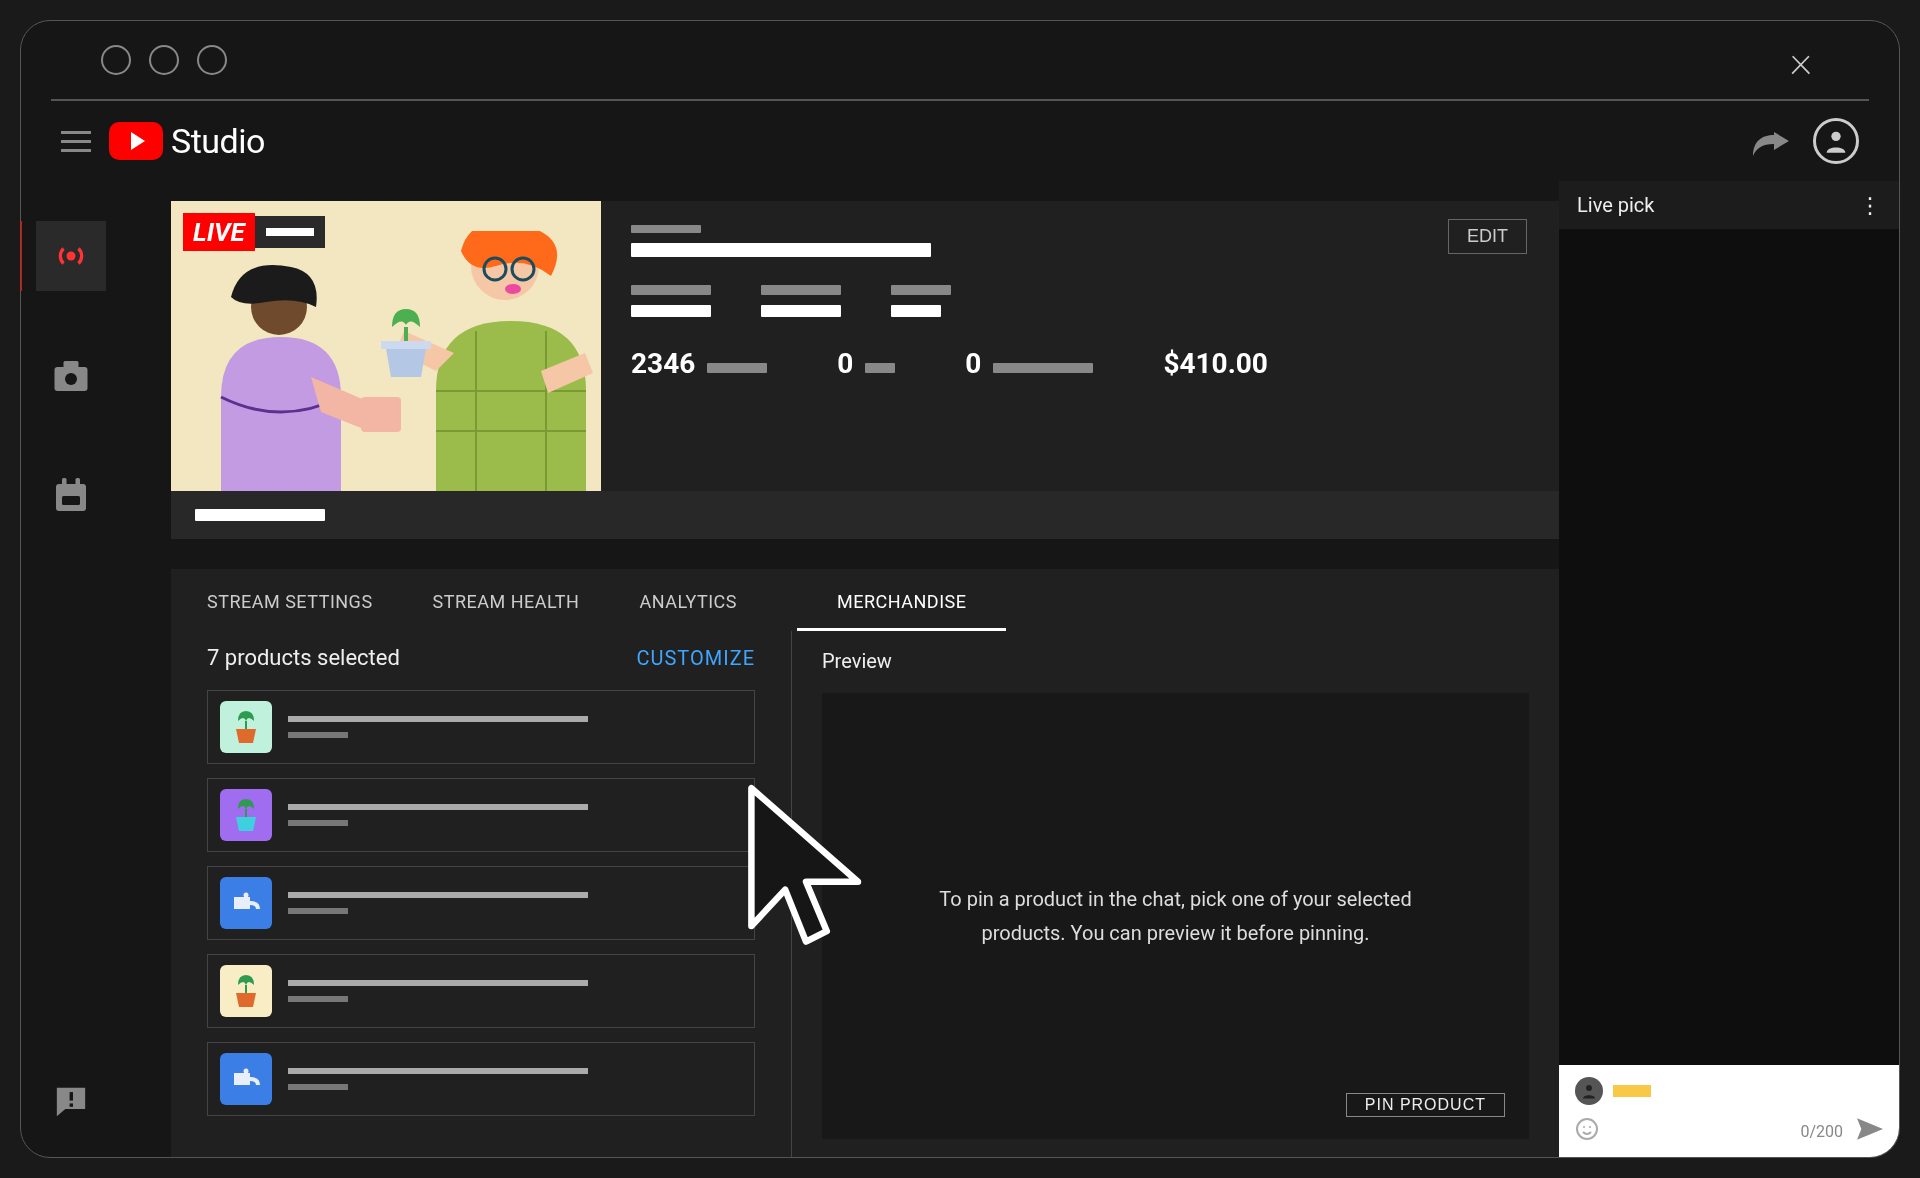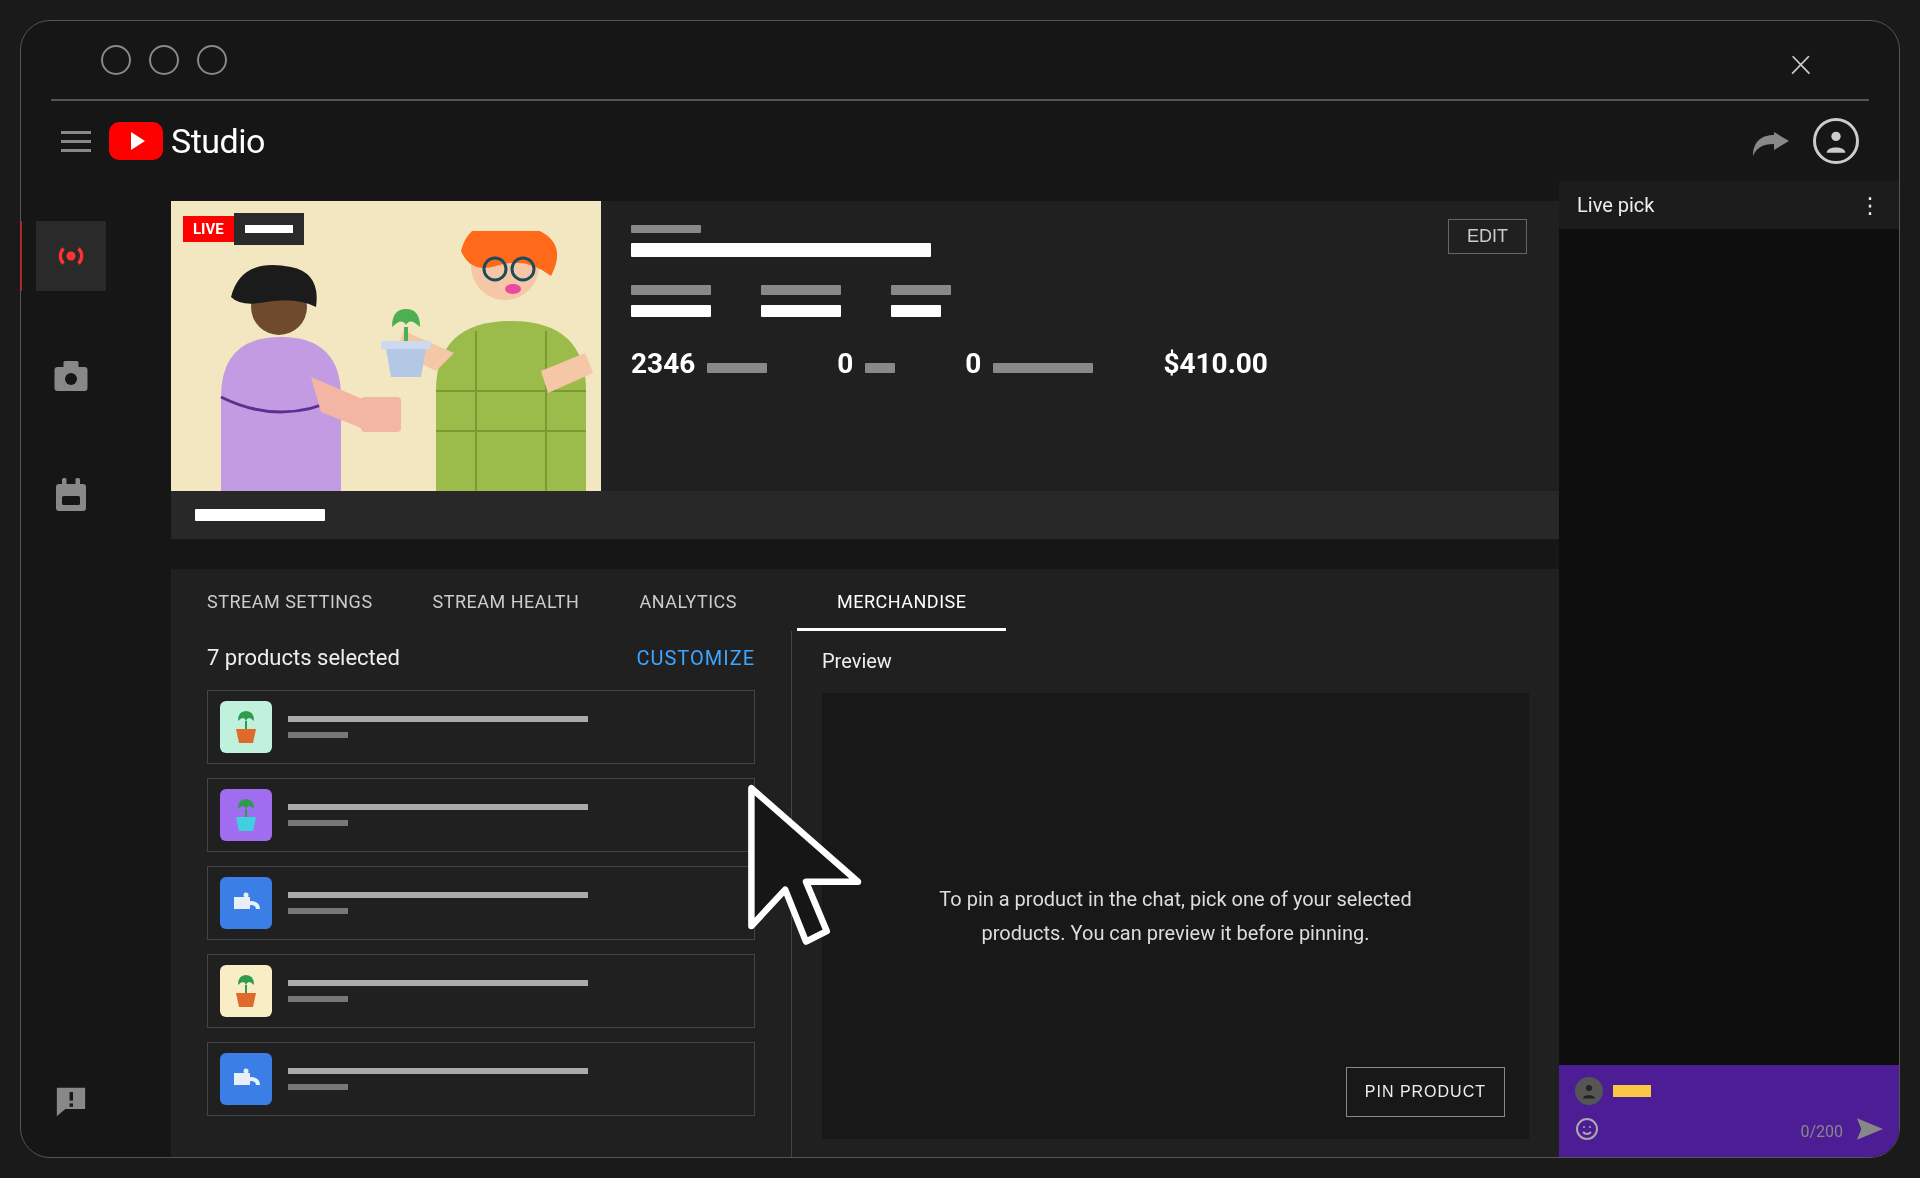--- a/index.html
+++ b/index.html
@@ -123,21 +123,21 @@
       background: #f2e7c0;
       position: relative;
       overflow: hidden;
     }
     .live-badge {
       position: absolute; top: 12px; left: 12px;
       display: flex; align-items: center;
     }
     .live-badge .live {
       background: #ff0000; color: #fff; font-weight: 700;
-      padding: 4px 10px; font-size: 15px;
+      padding: 4px 10px; font-size: 26px; font-style: italic;
     }
     .live-badge .bar {
       background: #2a2a2a; height: 32px; width: 70px;
       display: flex; align-items: center; justify-content: center;
     }
     .live-badge .bar span { height: 8px; width: 48px; background: #fff; }
     .stream-info {
       flex: 1; padding: 24px 30px; position: relative;
     }
     .edit-btn {
@@ -206,35 +206,35 @@
       display: flex; align-items: center; justify-content: center;
       padding: 30px 60px; position: relative;
     }
     .preview-msg {
       color: #ddd; font-size: 20px; text-align: center; line-height: 1.7;
       max-width: 500px;
     }
     .pin-btn {
       position: absolute; right: 24px; bottom: 22px;
       border: 1px solid #888; background: none; color: #eee;
-      padding: 15px 18px; font-size: 16px; letter-spacing: 1px; cursor: pointer;
+      padding: 2px 18px; font-size: 16px; letter-spacing: 1px; cursor: pointer;
     }
 
     .chat-panel {
       width: 340px; background: #1c1c1c;
       display: flex; flex-direction: column;
     }
     .chat-header {
       height: 48px; display: flex; align-items: center;
       padding: 0 18px; color: #eee; font-size: 20px;
       justify-content: space-between;
     }
     .chat-messages { flex: 1; background: #0e0e0e; }
     .chat-input-area {
-      background: #4c1d95; padding: 12px 16px;
+      background: #ffffff; padding: 12px 16px;
       display: flex; flex-direction: column; gap: 12px;
     }
     .chat-user-row {
       display: flex; align-items: center; gap: 10px;
     }
     .chat-user-row .mini-avatar {
       width: 28px; height: 28px; border-radius: 50%; background: #555;
       display: flex; align-items: center; justify-content: center;
     }
     .chat-user-row .mini-avatar svg { width: 18px; height: 18px; fill: #222; }

